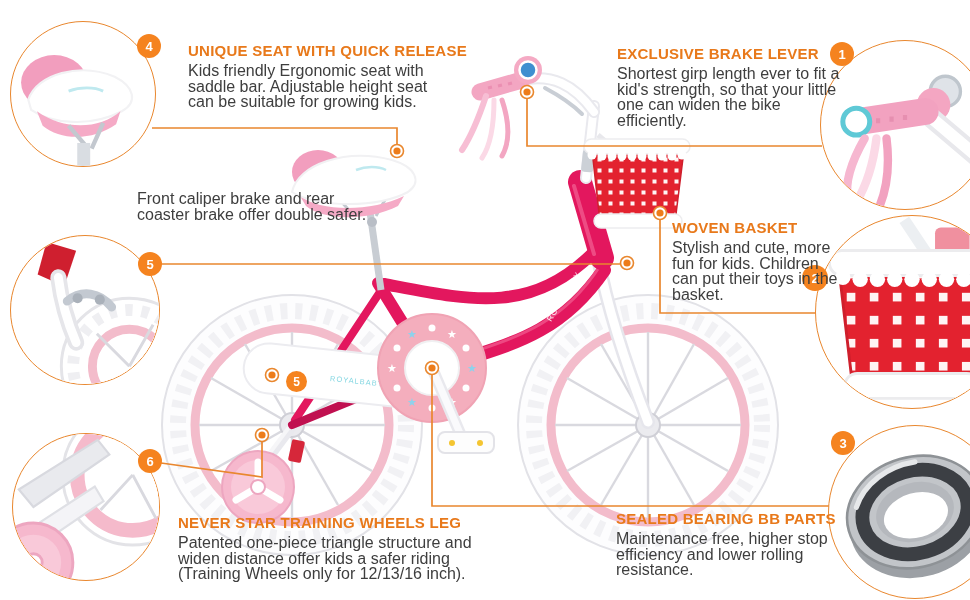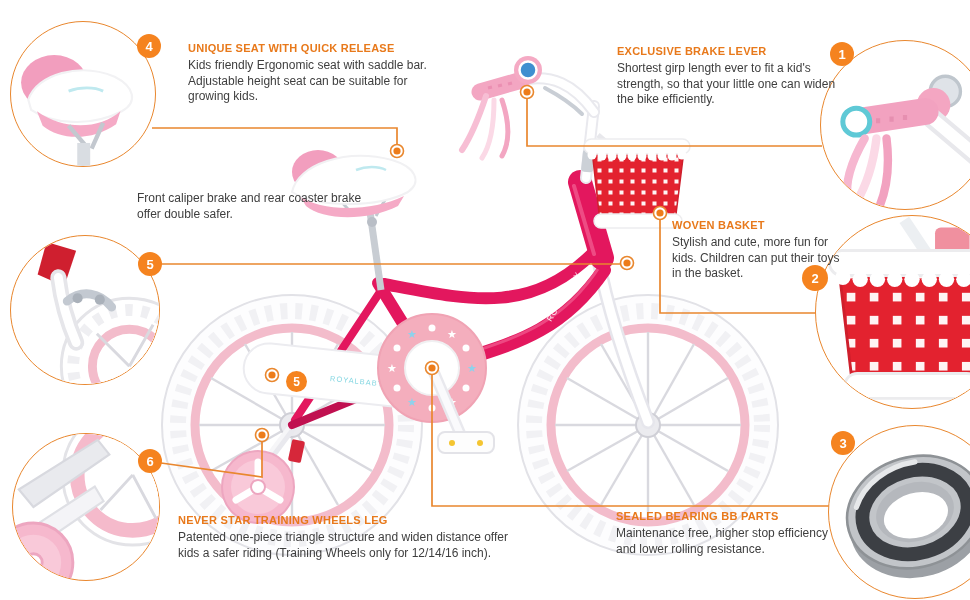--- a/index.html
+++ b/index.html
@@ -21,24 +21,24 @@
   .badge {
     position:absolute; background:#F5831F; color:#fff; border-radius:50%;
     display:flex; align-items:center; justify-content:center;
     font-weight:bold; font-size:13px; line-height:1;
   }
   .badge.small { font-size:12px; }
 
   
   .feature { position:absolute; }
   .feature h3 {
-    color:#E8791B; font-size:11px; font-weight:bold; letter-spacing:.25px;
+    color:#E8791B; font-size:15px; font-weight:bold; letter-spacing:.25px;
     margin-bottom:4px; white-space:nowrap;
   }
-  .feature p { color:#3E3E3E; font-size:12px; line-height:15.5px; }
+  .feature p { color:#3E3E3E; font-size:16px; line-height:15.5px; }
 </style>
 </head>
 <body>
 
 <div class="stage">
 
   <svg class="layer" viewBox="0 0 970 600">
     <defs>
       <pattern id="weave" width="11" height="11" patternUnits="userSpaceOnUse">
         <rect width="11" height="11" fill="#E3222F"></rect>
@@ -352,21 +352,21 @@
     <p style="width:244px;">Front caliper brake and rear coaster brake offer double safer.</p>
   </div>
 
   <div class="feature" style="left:672px; top:219px; width:180px;">
     <h3>WOVEN BASKET</h3>
     <p style="width:172px;">Stylish and cute, more fun for kids. Children can put their toys in the basket.</p>
   </div>
 
   <div class="feature" style="left:178px; top:514px; width:340px;">
     <h3>NEVER STAR TRAINING WHEELS LEG</h3>
-    <p style="width:336px;">Patented one-piece triangle structure and widen distance offer kids a safer riding (Training Wheels only for 12/14/16 inch).</p>
+    <p style="width:336px;">Patented one-piece triangle structure and widen distance offer kids a safer riding (Training Wheels only for 12/13/16 inch).</p>
   </div>
 
   <div class="feature" style="left:616px; top:510px; width:240px;">
     <h3>SEALED BEARING BB PARTS</h3>
     <p style="width:232px;">Maintenance free, higher stop efficiency and lower rolling resistance.</p>
   </div>
 
 </div>
 
 </body></html>

